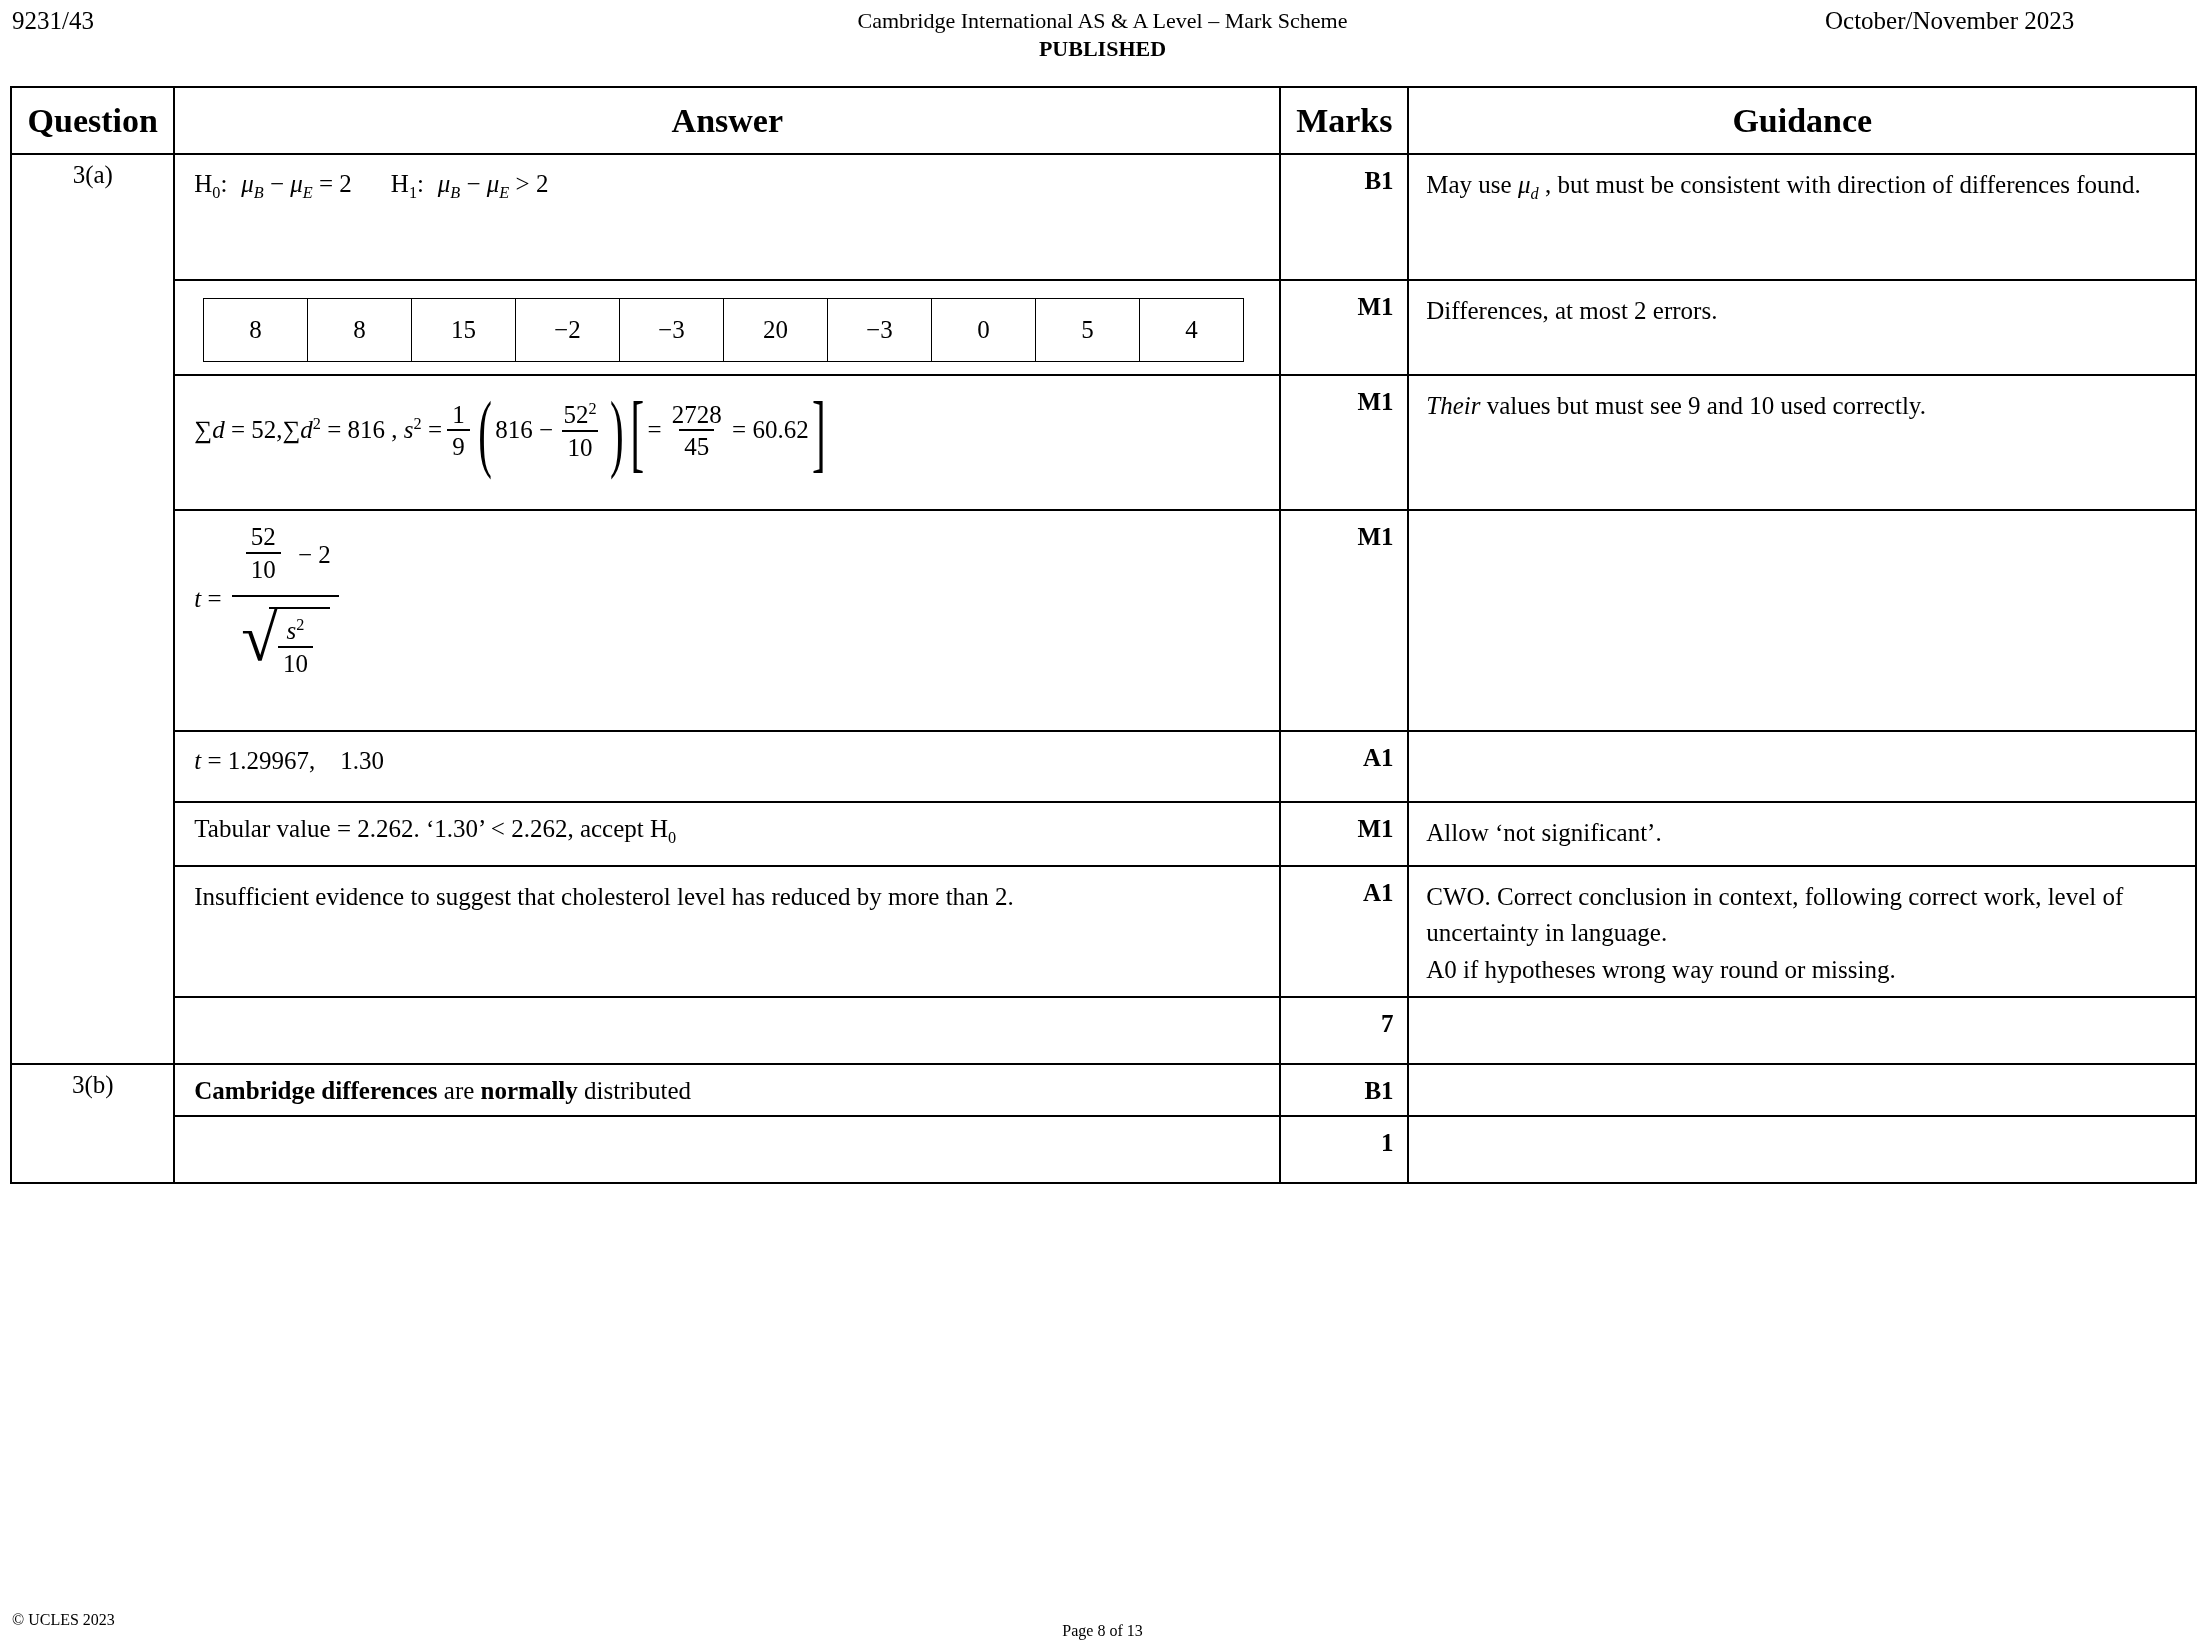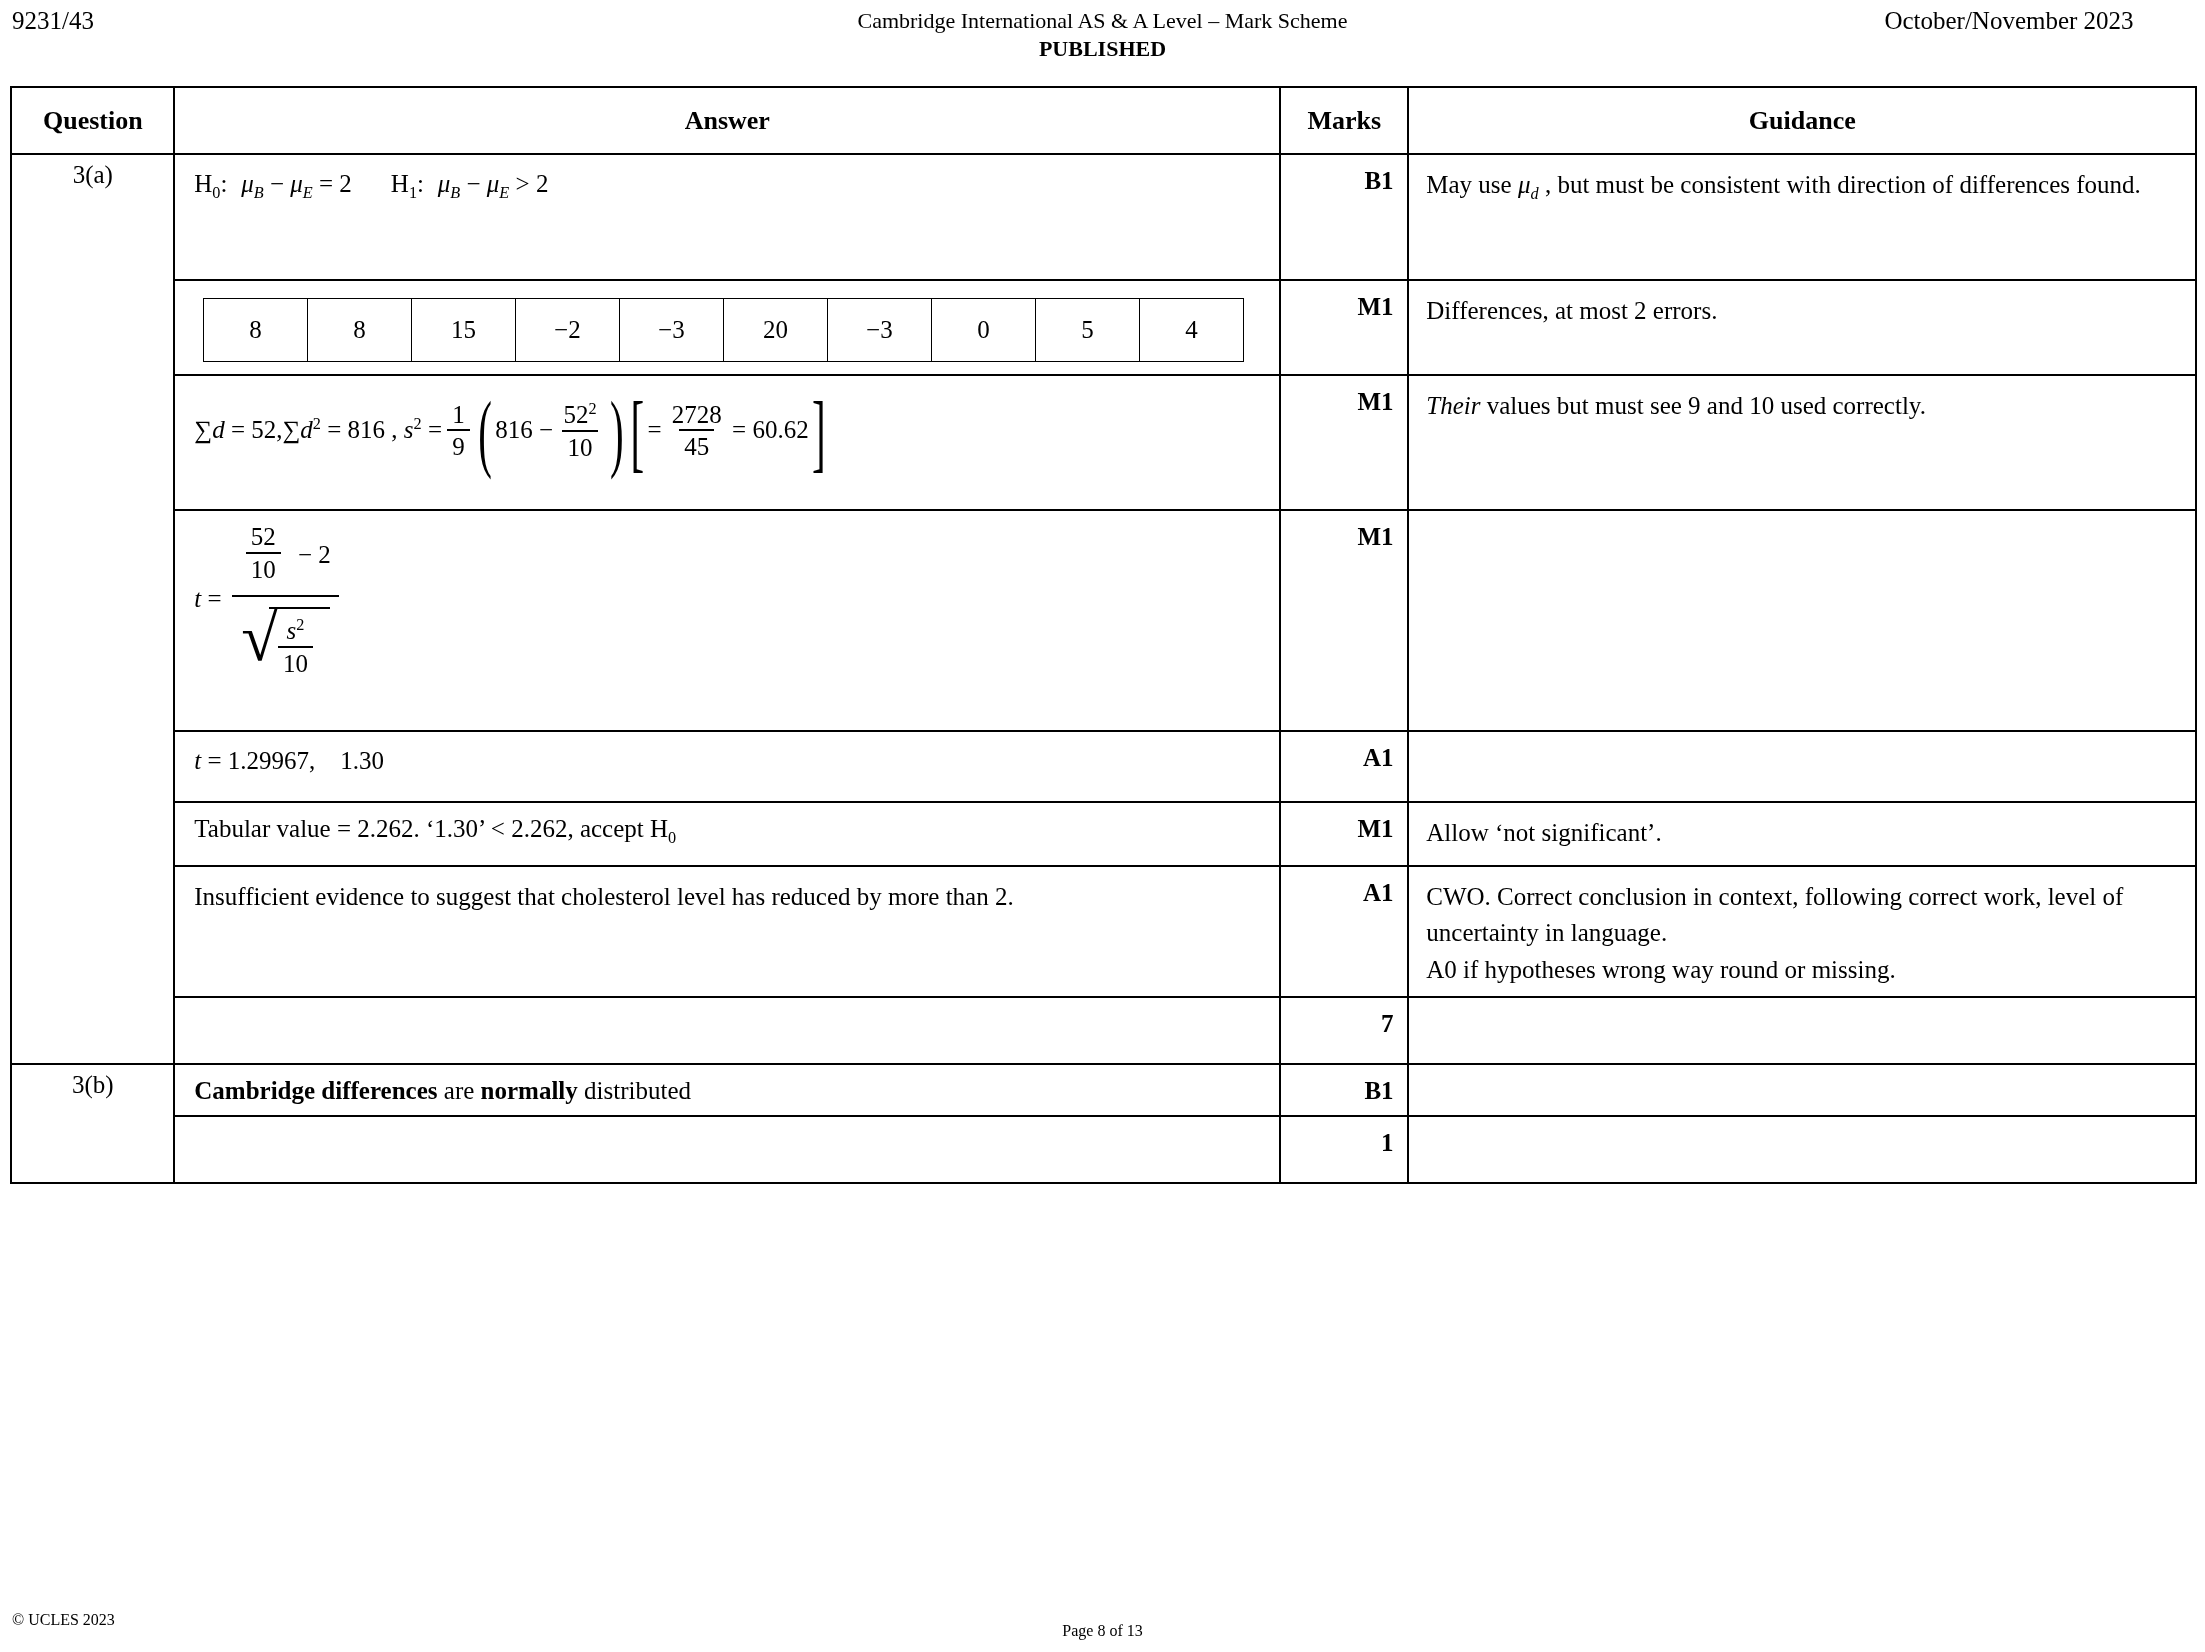--- a/index.html
+++ b/index.html
@@ -1,27 +1,27 @@
 <!DOCTYPE html>
 <html style="font-size:13.7px"><head>
 <meta charset="utf-8">
 <style>
   *{margin:0;padding:0;box-sizing:border-box}
   html,body{background:#fff}
   body{width:2205px;height:1652px;color:#000;font-family:"Liberation Serif",serif;font-size:25px;position:relative;overflow:hidden}
 
   .page-header{position:absolute;top:6.8px;left:12px;right:12px;display:flex;align-items:flex-start}
   .hdr-side{width:368px}
-  .hdr-right{text-align:center}
+  .hdr-right{text-align:left}
   .hdr-center{flex:1;text-align:center;line-height:1.3;font-size:22px}
   .published{font-weight:bold}
 
   .ms-table{position:absolute;top:86px;left:10.3px;border-collapse:collapse;table-layout:fixed;width:2185px}
   .ms-table th,.ms-table td{border:2.1px solid #000;vertical-align:top}
-  .ms-table th{vertical-align:middle;text-align:center;font-weight:bold;padding:8.6px;font-size:26px}
+  .ms-table th{vertical-align:middle;text-align:center;font-weight:bold;padding:8.6px;font-size:34px}
   .qcell{text-align:center;padding-top:6px}
   .acell{padding:12px 15.4px 8.6px 19px}
   .mcell{text-align:right;font-weight:bold;padding:12px 13.7px 8.6px 8.6px}
   .gcell{padding:12px 15.4px 8.6px 17px;line-height:1.45}
 
   .hr-head{height:67px}.hr-1{height:126px}.hr-2{height:92px}.hr-3{height:135px}
   .hr-4{height:221px}.hr-5{height:71px}.hr-6{height:64px}.hr-7{height:130px}
   .hr-8{height:67px}.hr-9{height:52px}.hr-10{height:67px}
 
   sub{font-size:0.65em}

